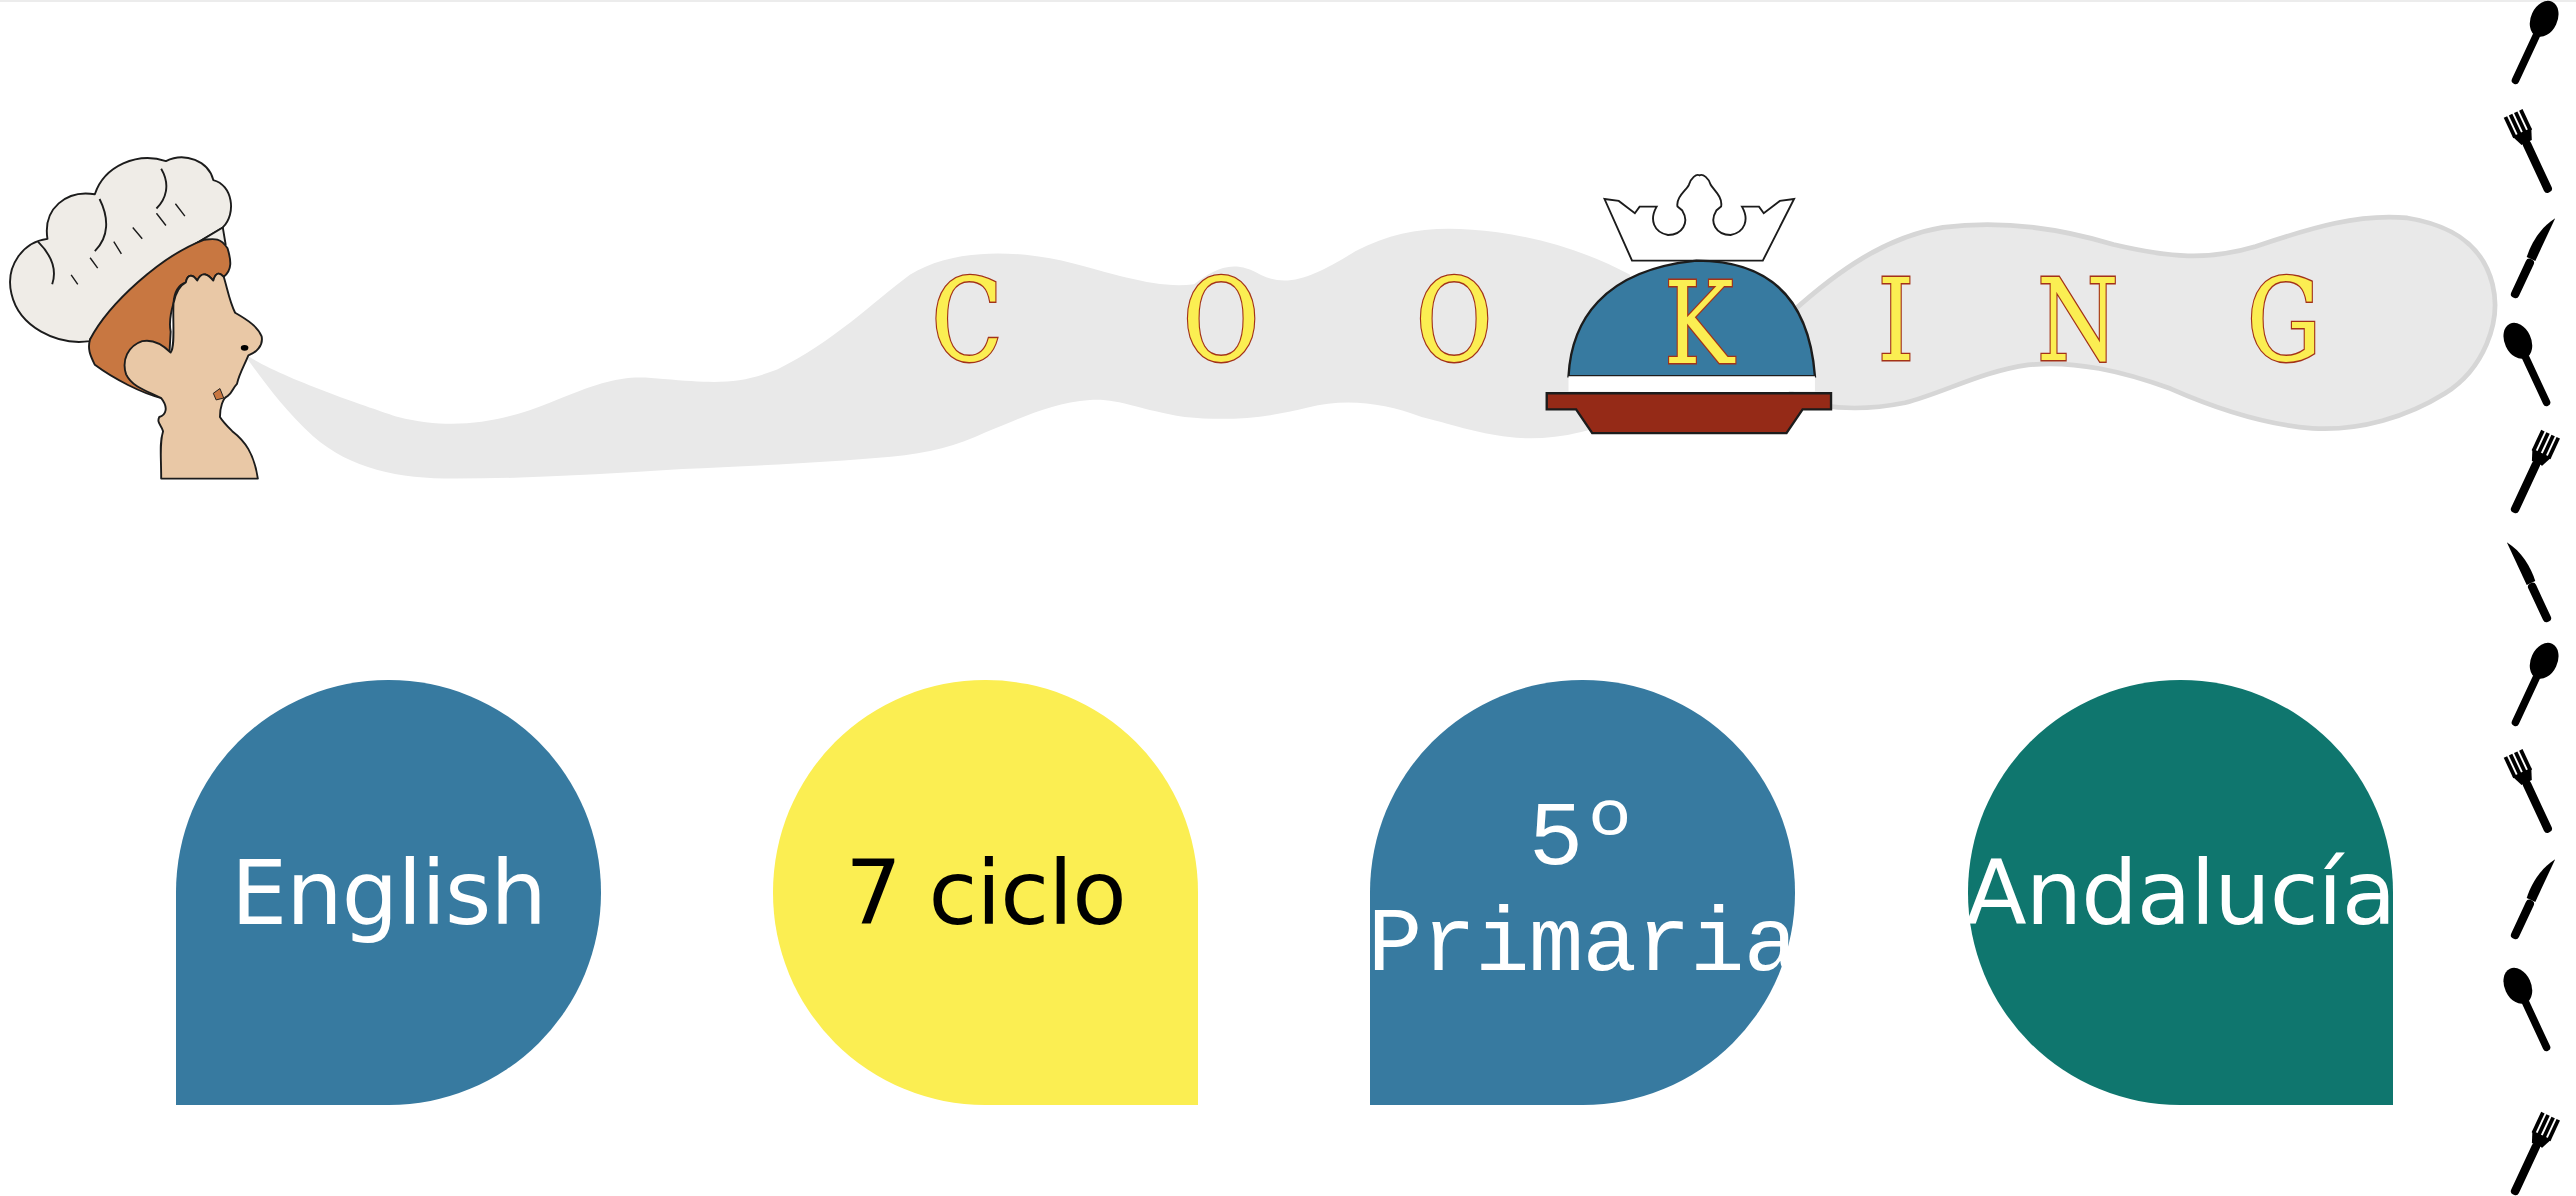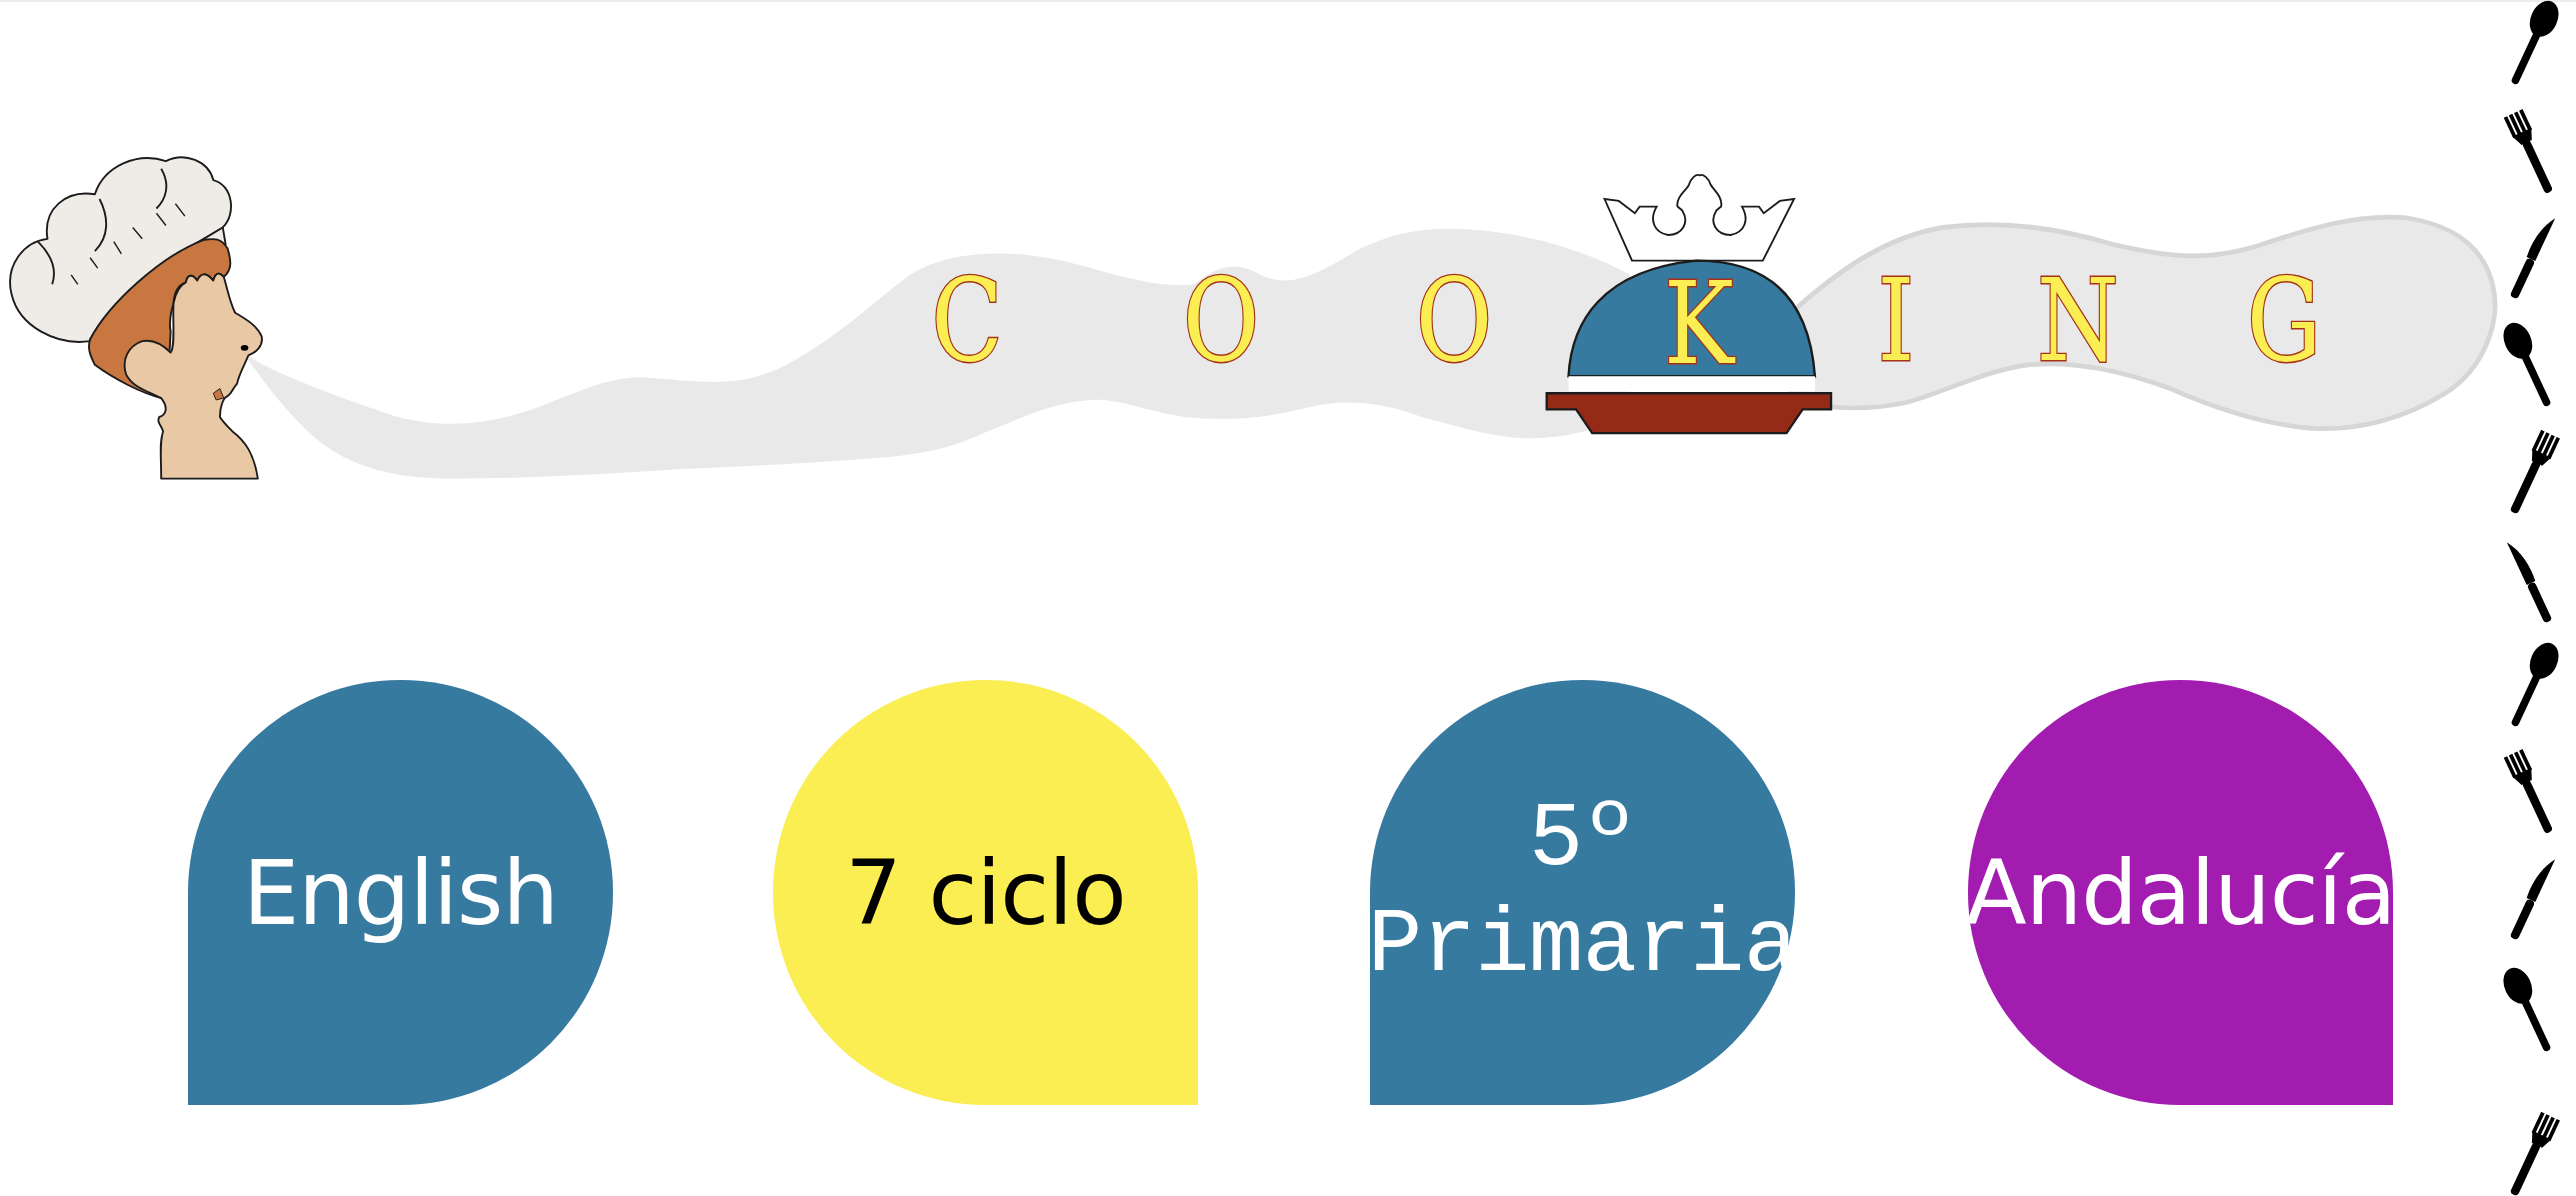--- a/index.html
+++ b/index.html
@@ -19,21 +19,21 @@
   .tile {
     position: absolute; top: 680px; width: 425px; height: 425px;
     display: flex; align-items: center; justify-content: center; flex-direction: column;
     font-family: "DejaVu Sans", "Liberation Sans", sans-serif;
     font-size: 89px; line-height: 106px; text-align: center; letter-spacing: -0.9px;
     cursor: pointer;
   }
   .tile span { display: block; }
   .tile.blue { background: #377aa0; color: #ffffff; }
   .tile.yellow { background: #fbee52; color: #000000; }
-  .tile.red { background: #a21caf; color: #ffffff; }
+  .tile.red { background: #0f766e; color: #ffffff; }
   .sq-bl { border-radius: 212px 212px 212px 0; }
   .sq-br { border-radius: 212px 212px 0 212px; }
   .tile .two-line { font-size: 91px; line-height: 106px; font-family: Liberation Mono, monospace; }
   .utensil { position: absolute; left: 2498px; width: 66px; height: 104px; }
 </style>
 </head>
 <body>
 
 <div class="top-line"></div>
 
@@ -69,21 +69,21 @@
 <div>
   <span class="title-letter" style="left:967px;">C</span>
   <span class="title-letter" style="left:1221px;">O</span>
   <span class="title-letter" style="left:1454px;">O</span>
   <span class="title-letter" style="left:1699px; top:248px;">K</span>
   <span class="title-letter" style="left:1896px;">I</span>
   <span class="title-letter" style="left:2078px;">N</span>
   <span class="title-letter" style="left:2284px;">G</span>
 </div>
 
-<div class="tile blue sq-bl" style="left:188px;justify-content:center;">
+<div class="tile blue sq-bl" style="left:176px;justify-content:center;">
   <span>English</span>
 </div>
 <div class="tile yellow sq-br" style="left:773px;">
   <span>7 ciclo</span>
 </div>
 <div class="tile blue sq-bl" style="left:1370px;">
   <span class="two-line">5º</span>
   <span class="two-line">Primaria</span>
 </div>
 <div class="tile red sq-br" style="left:1968px;">

